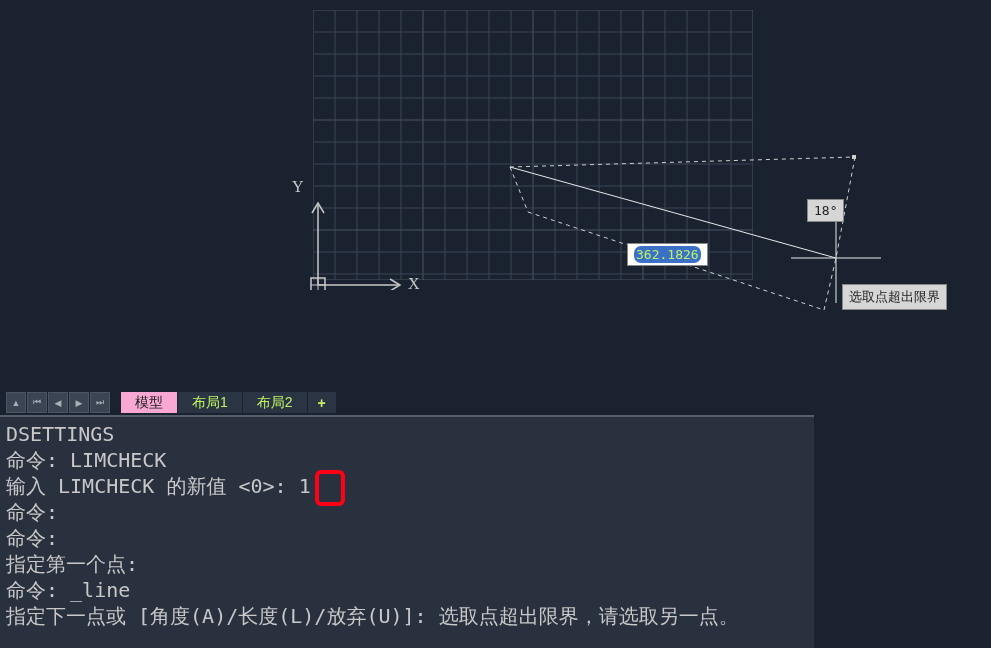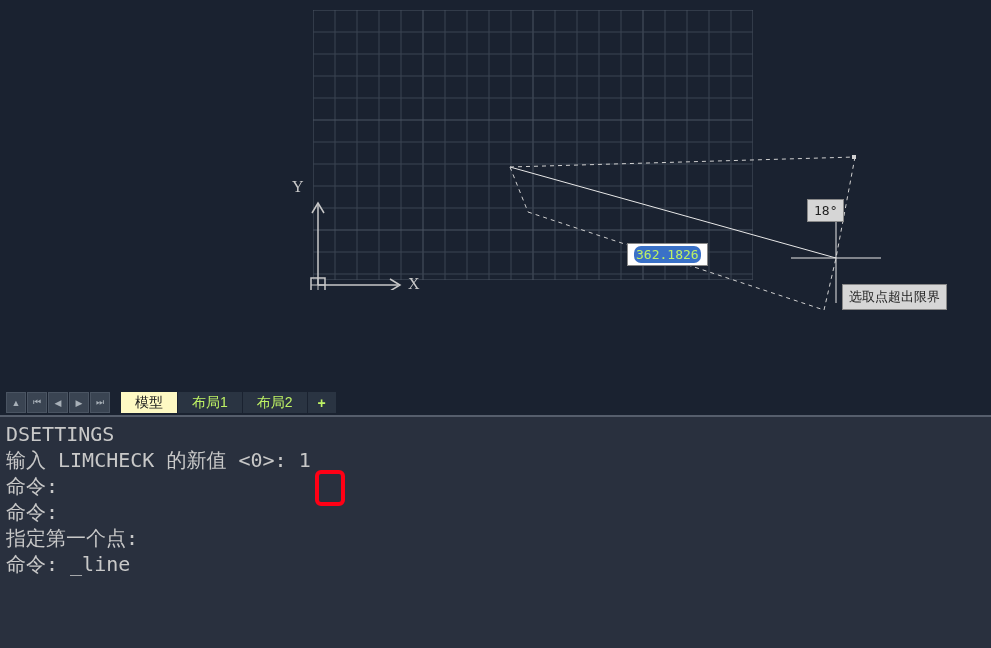--- a/index.html
+++ b/index.html
@@ -120,35 +120,35 @@
   background: #2a3442;
   color: #bef264;
   font-size: 14px;
   display: flex;
   align-items: center;
   border-right: 1px solid #1a2230;
   cursor: pointer;
   font-family: "SimSun", sans-serif;
 }
 .tab.active {
-  background: #fef9c3;
+  background: #f9a8d4;
   color: #222;
 }
 .tab.plus {
   width: 28px;
   justify-content: center;
   font-weight: bold;
 }
 
 
 .command-area {
   position: absolute;
   top: 415px;
   left: 0;
-  width: 991px;
+  width: 814px;
   height: 233px;
   background: #29303e;
   border-top: 2px solid #565e6c;
   padding: 4px 6px;
   font-family: "SimSun", "Consolas", monospace;
   font-size: 20px;
   line-height: 26px;
   color: #c8c8c8;
 }
 .command-area .line { white-space: pre; }
@@ -258,20 +258,22 @@
   <div class="tab-nav-btn">⏭</div>
   <div style="width:10px;"></div>
   <div class="tab active">模型</div>
   <div class="tab">布局1</div>
   <div class="tab">布局2</div>
   <div class="tab plus">+</div>
 </div>
 
 <div class="command-area">
   <div class="line">DSETTINGS</div>
+  <div class="line">命令: LIMCHECK</div>
   <div class="line">输入 LIMCHECK 的新值 &lt;0&gt;: 1</div>
   <div class="line">命令:</div>
   <div class="line">命令:</div>
   <div class="line">指定第一个点:</div>
   <div class="line">命令: _line</div>
+  <div class="line">指定下一点或 [角度(A)/长度(L)/放弃(U)]: 选取点超出限界，请选取另一点。</div>
 </div>
 
 <div class="red-highlight"></div>
 
 </body></html>

